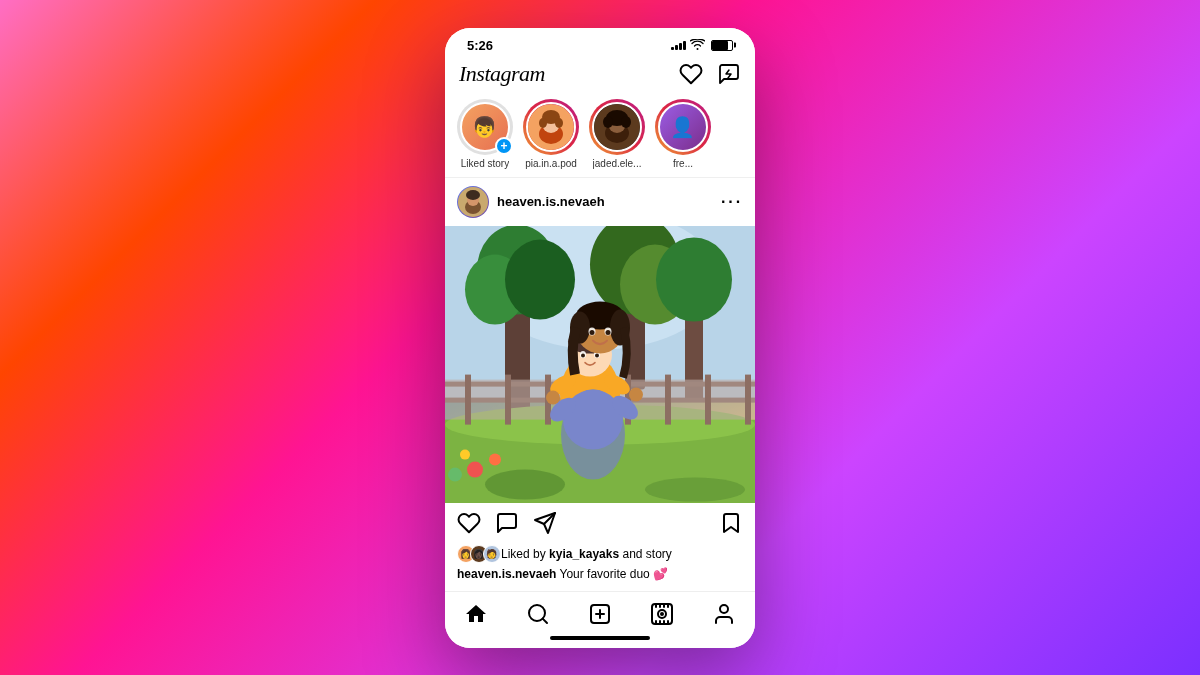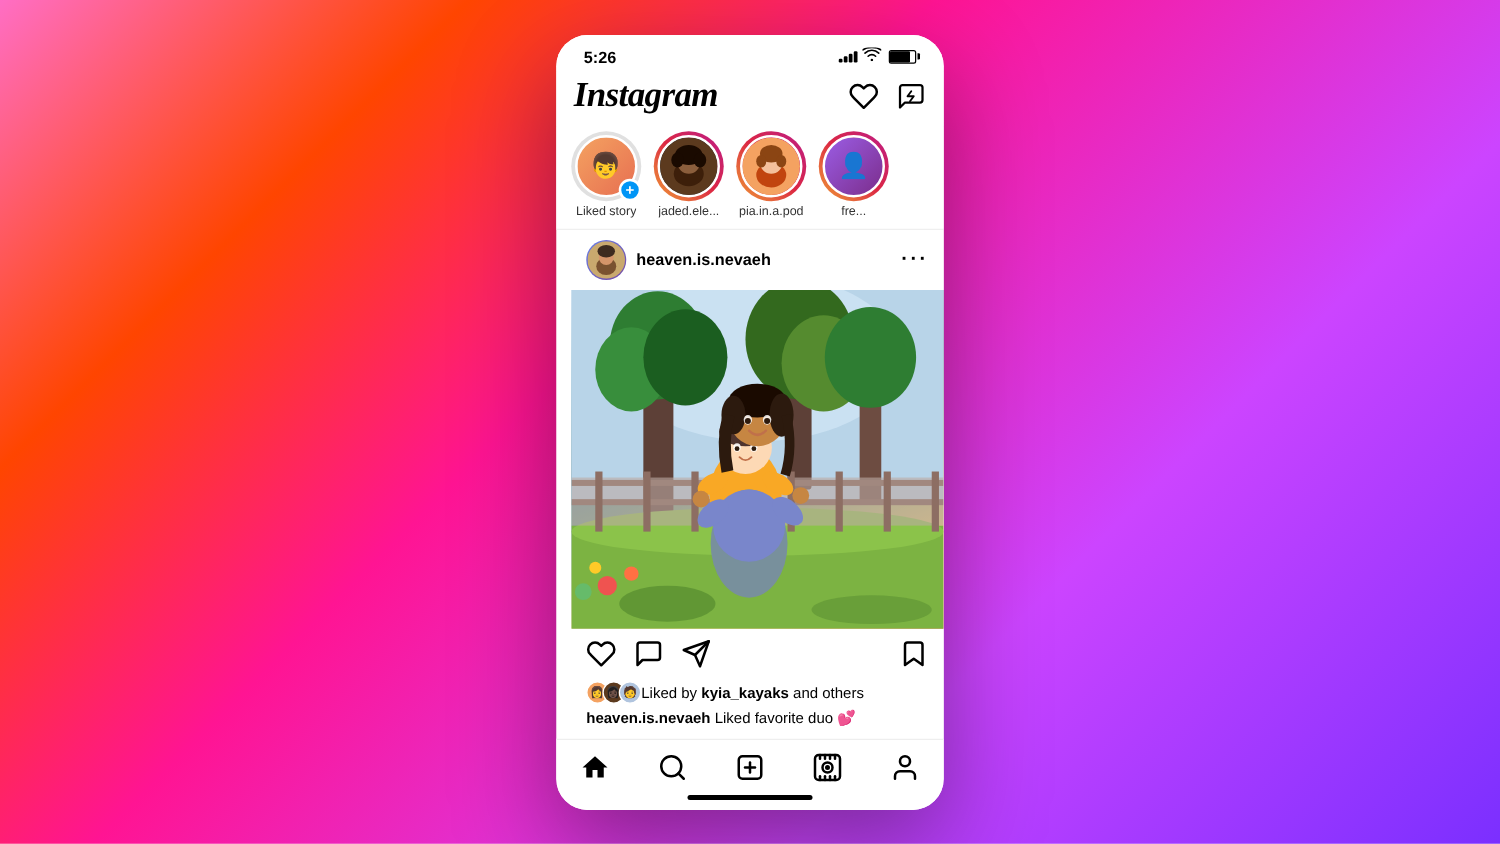--- a/index.html
+++ b/index.html
@@ -98,24 +98,24 @@
     .ig-header {
       display: flex;
       align-items: center;
       justify-content: space-between;
       padding: 4px 14px 8px;
       background: #fff;
       flex-shrink: 0;
     }
 
     .ig-logo {
-      font-size: 28px;
+      font-size: 22px;
       font-family: 'Georgia', serif;
       font-style: italic;
-      font-weight: 700;
+      font-weight: 400;
       color: #000;
       letter-spacing: -0.5px;
     }
 
     .ig-header-icons {
       display: flex;
       align-items: center;
       gap: 14px;
     }
 
@@ -202,21 +202,20 @@
       text-overflow: ellipsis;
       white-space: nowrap;
     }
 
     
     .post {
       flex: 1;
       display: flex;
       flex-direction: column;
       overflow: hidden;
-      margin-left: 12px;
     }
 
     .post-header {
       display: flex;
       align-items: center;
       justify-content: space-between;
       padding: 8px 12px;
       background: #fff;
       flex-shrink: 0;
     }
@@ -434,60 +433,60 @@
   <div class="stories-row">
 
     <div class="story-item">
       <div class="story-avatar-wrap">
         <div class="story-ring no-ring">
           <div class="story-avatar av-orange">👦</div>
         </div>
         <div class="add-btn">+</div>
       </div>
       <span class="story-label">Liked story</span>
-    </div>
-
-    <div class="story-item">
-      <div class="story-avatar-wrap">
-        <div class="story-ring">
-          <div class="story-avatar" style="background: linear-gradient(135deg, #2c2c2c, #4a4a4a)">
-
-            <svg width="46" height="46" viewBox="0 0 46 46">
-              <circle cx="23" cy="23" r="23" fill="#5c3a1e"></circle>
-              <ellipse cx="23" cy="29" rx="12" ry="10" fill="#3d1f0a"></ellipse>
-              <circle cx="23" cy="20" r="9" fill="#8b5e3c"></circle>
-
-              <ellipse cx="23" cy="14" rx="11" ry="8" fill="#1a0a00"></ellipse>
-              <ellipse cx="14" cy="18" rx="5" ry="6" fill="#1a0a00"></ellipse>
-              <ellipse cx="32" cy="18" rx="5" ry="6" fill="#1a0a00"></ellipse>
-            </svg>
-          </div>
-        </div>
-      </div>
-      <span class="story-label">jaded.ele...</span>
     </div>
 
     <div class="story-item">
       <div class="story-avatar-wrap">
         <div class="story-ring">
           <div class="story-avatar">
             <svg width="46" height="46" viewBox="0 0 46 46">
               <circle cx="23" cy="23" r="23" fill="#f4a261"></circle>
               <ellipse cx="23" cy="30" rx="12" ry="10" fill="#c1440e"></ellipse>
               <circle cx="23" cy="20" r="9" fill="#f4c09b"></circle>
               <ellipse cx="23" cy="13" rx="9" ry="7" fill="#8b4513"></ellipse>
               <ellipse cx="15" cy="19" rx="4" ry="5" fill="#8b4513"></ellipse>
               <ellipse cx="31" cy="19" rx="4" ry="5" fill="#8b4513"></ellipse>
             </svg>
           </div>
         </div>
       </div>
       <span class="story-label">pia.in.a.pod</span>
     </div>
 
+    <div class="story-item">
+      <div class="story-avatar-wrap">
+        <div class="story-ring">
+          <div class="story-avatar" style="background: linear-gradient(135deg, #2c2c2c, #4a4a4a)">
+
+            <svg width="46" height="46" viewBox="0 0 46 46">
+              <circle cx="23" cy="23" r="23" fill="#5c3a1e"></circle>
+              <ellipse cx="23" cy="29" rx="12" ry="10" fill="#3d1f0a"></ellipse>
+              <circle cx="23" cy="20" r="9" fill="#8b5e3c"></circle>
+
+              <ellipse cx="23" cy="14" rx="11" ry="8" fill="#1a0a00"></ellipse>
+              <ellipse cx="14" cy="18" rx="5" ry="6" fill="#1a0a00"></ellipse>
+              <ellipse cx="32" cy="18" rx="5" ry="6" fill="#1a0a00"></ellipse>
+            </svg>
+          </div>
+        </div>
+      </div>
+      <span class="story-label">jaded.ele...</span>
+    </div>
+
 
     <div class="story-item">
       <div class="story-avatar-wrap">
         <div class="story-ring">
           <div class="story-avatar av-purple">👤</div>
         </div>
       </div>
       <span class="story-label">fre...</span>
     </div>
 
@@ -626,25 +625,25 @@
     </div>
 
     <div class="post-footer">
       <div class="likes-row">
         <div class="liker-avatars">
           <div class="liker-avatar" style="background:#f4a261; font-size:9px;">👩</div>
           <div class="liker-avatar" style="background:#5c3a1e; font-size:9px;">👩🏿</div>
           <div class="liker-avatar" style="background:#b0c4de; font-size:9px;">🧑</div>
         </div>
         <span class="likes-text">
-          <span>Liked by</span> <b>kyia_kayaks</b><span> and others</span>
+          <span>Liked by</span> <b>kyia_kayaks</b><span> and story</span>
         </span>
       </div>
       <div class="caption">
-        <b>heaven.is.nevaeh</b><span> Liked favorite duo 💕</span>
+        <b>heaven.is.nevaeh</b><span> Your favorite duo 💕</span>
       </div>
     </div>
 
   </div>
 
   <div class="bottom-nav">
     <div class="nav-item">
       <svg width="24" height="24" viewBox="0 0 24 24" fill="#000" stroke="none">
         <path d="M10 20v-6h4v6h5v-8h3L12 3 2 12h3v8z"></path>
       </svg>

